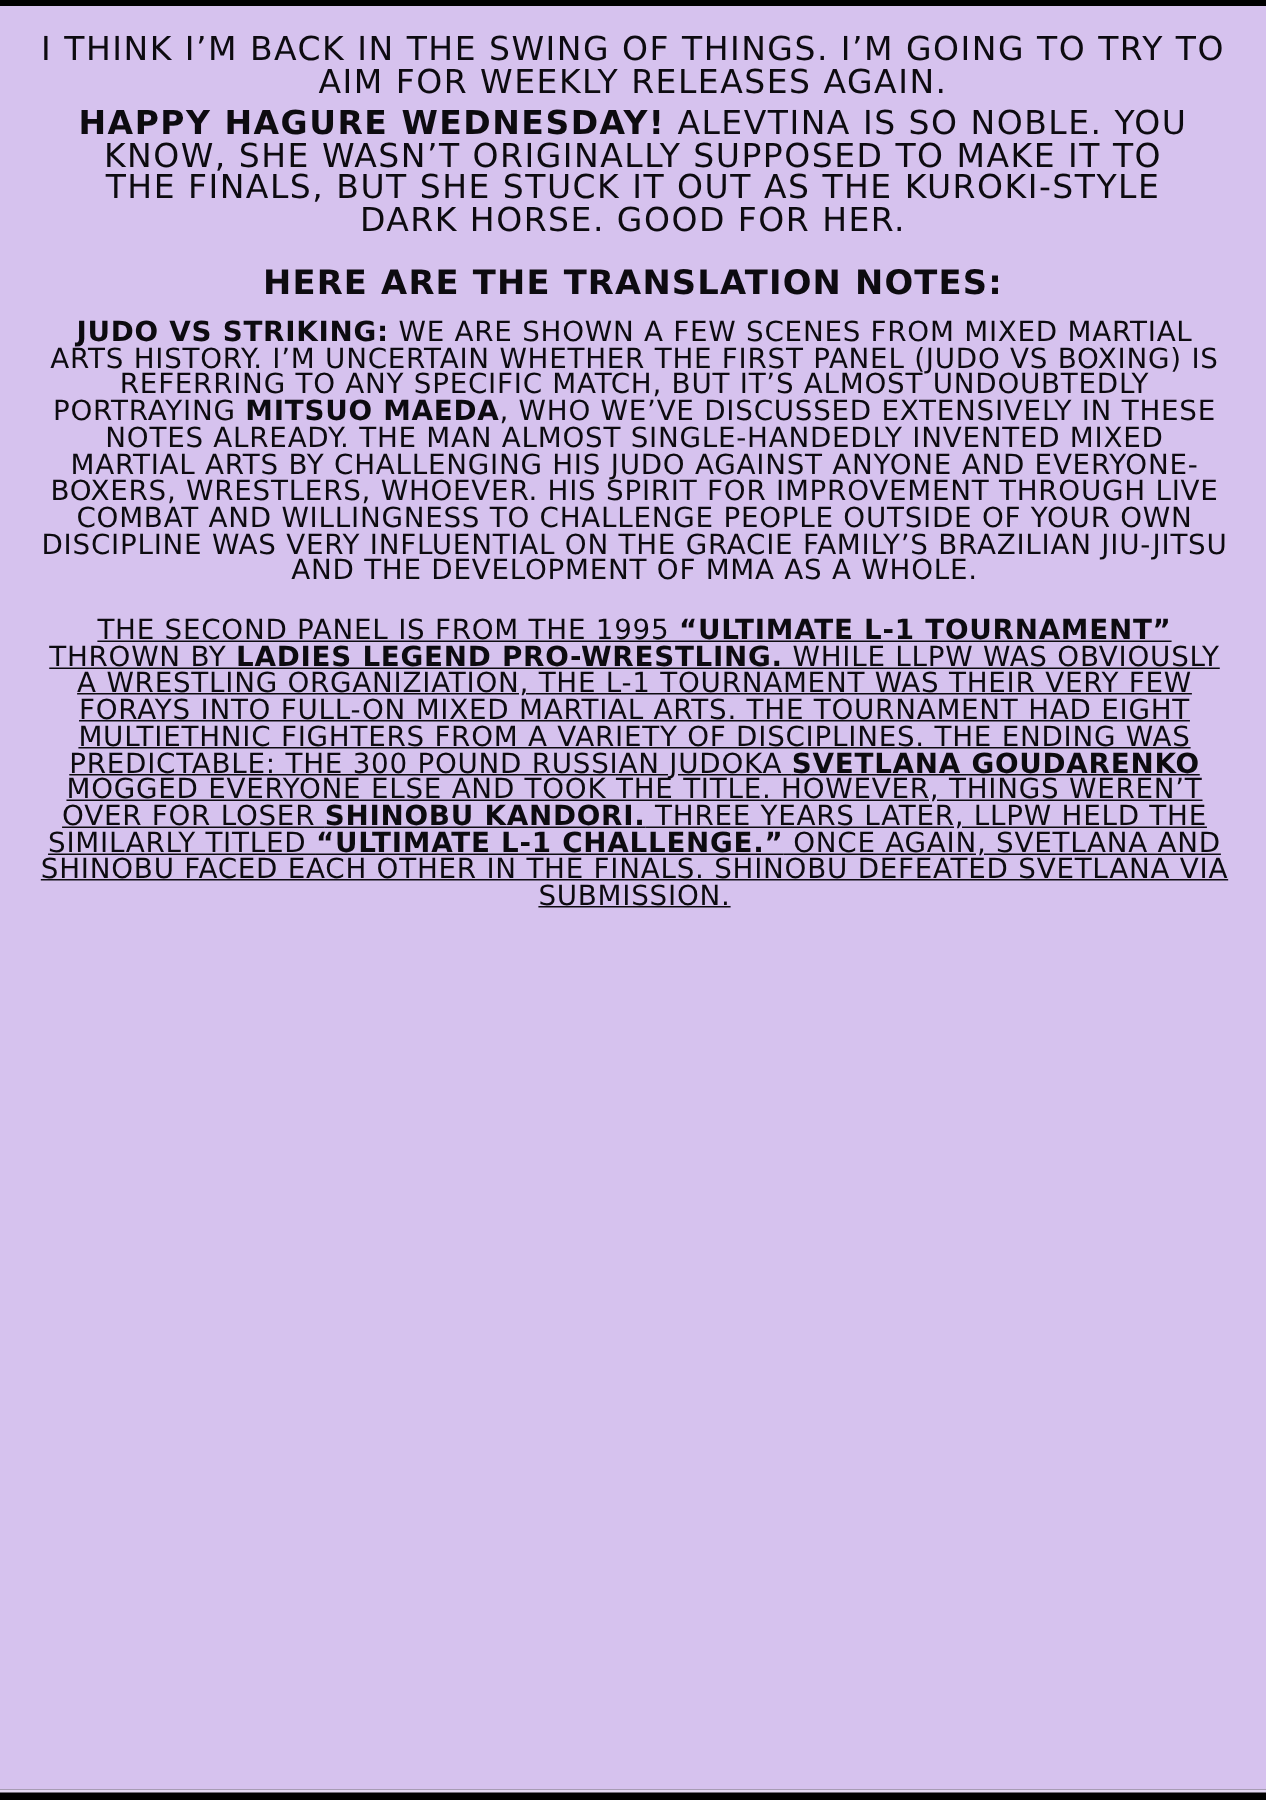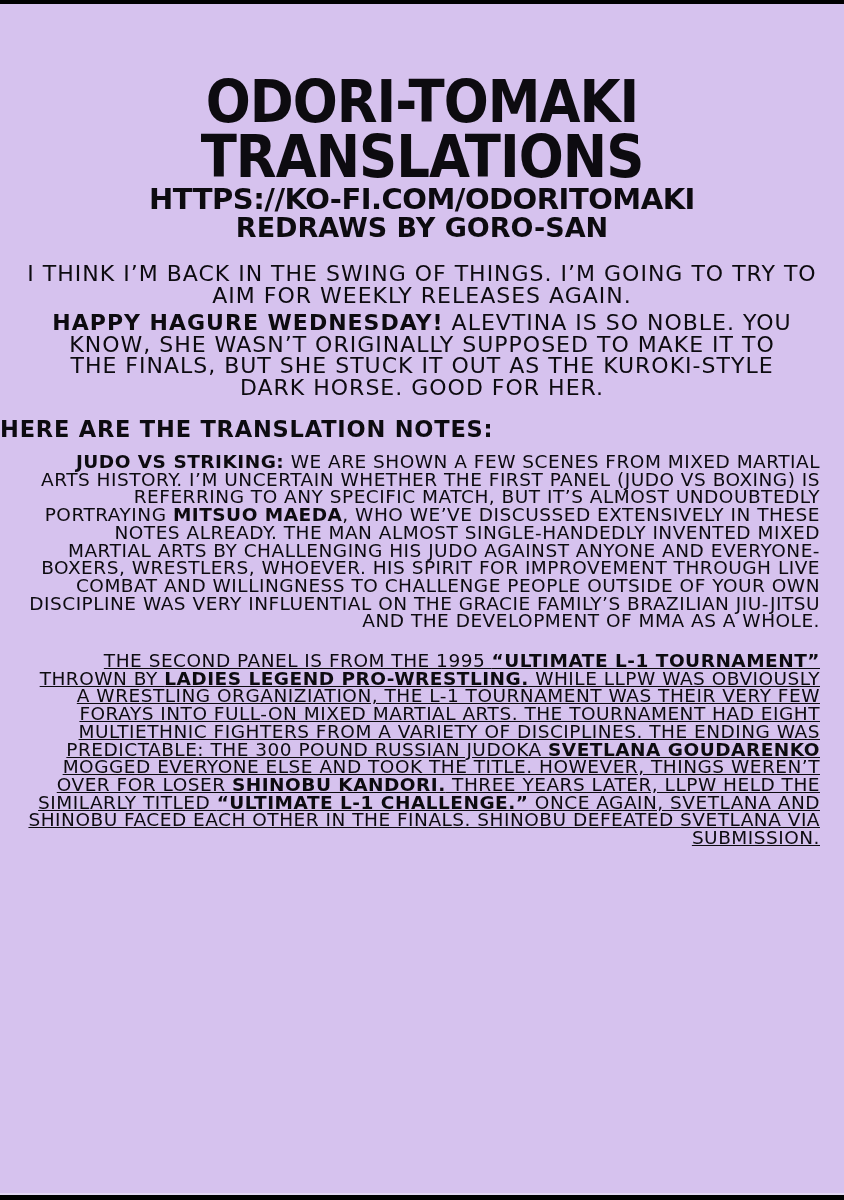--- a/index.html
+++ b/index.html
@@ -62,52 +62,45 @@
     margin: 0 auto;
     text-align: center;
     font-size: 22px;
     line-height: 21.5px;
     letter-spacing: 1px;
   }
   .intro-p1 { width: 760px; margin-top: 6px; }
   .intro-p2 { width: 806px; margin-top: 23px; }
   .notes-heading {
     margin: 20px auto 0;
+    text-align: center;
     font-size: 22.5px;
     line-height: 22px;
     font-weight: bold;
     letter-spacing: 0.8px;
   }
   .note {
     width: 794px;
     margin: 0 0 0 26px;
-    text-align: right;
+    text-align: center;
     font-size: 18.5px;
     line-height: 17.7px;
     letter-spacing: 0.5px;
   }
   .note-judo { margin-top: 13px; }
   .note-llpw { margin-top: 22px; text-decoration: underline; }
   .b { font-weight: bold; }
   p, h1, h2 { padding: 0; }
 </style>
 </head>
 <body>
 
 <div class="page">
   <div class="edge-bar-top"></div>
 
-  <header class="header">
-    <h1 class="title">
-      <span class="title-line">ODORI-TOMAKI</span>
-      <span class="title-line">TRANSLATIONS</span>
-    </h1>
-    <div class="kofi-url">HTTPS://KO-FI.COM/ODORITOMAKI</div>
-    <div class="redraw-credit">REDRAWS BY GORO-SAN</div>
-  </header>
 
   <main>
     <p class="intro intro-p2">I THINK I’M BACK IN THE SWING OF THINGS. I’M GOING TO TRY TO AIM FOR WEEKLY RELEASES AGAIN.</p>
     <p class="intro intro-p1"><span class="b">HAPPY HAGURE WEDNESDAY!</span><span> ALEVTINA IS SO NOBLE. YOU KNOW, SHE WASN’T ORIGINALLY SUPPOSED TO MAKE IT TO THE FINALS, BUT SHE STUCK IT OUT AS THE KUROKI-STYLE DARK HORSE. GOOD FOR HER.</span></p>
     <h2 class="notes-heading">HERE ARE THE TRANSLATION NOTES:</h2>
     <p class="note note-judo"><span class="b">JUDO VS STRIKING:</span><span> WE ARE SHOWN A FEW SCENES FROM MIXED MARTIAL ARTS HISTORY. I’M UNCERTAIN WHETHER THE FIRST PANEL (JUDO VS BOXING) IS REFERRING TO ANY SPECIFIC MATCH, BUT IT’S ALMOST UNDOUBTEDLY PORTRAYING </span><span class="b">MITSUO MAEDA</span><span>, WHO WE’VE DISCUSSED EXTENSIVELY IN THESE NOTES ALREADY. THE MAN ALMOST SINGLE-HANDEDLY INVENTED MIXED MARTIAL ARTS BY CHALLENGING HIS JUDO AGAINST ANYONE AND EVERYONE- BOXERS, WRESTLERS, WHOEVER. HIS SPIRIT FOR IMPROVEMENT THROUGH LIVE COMBAT AND WILLINGNESS TO CHALLENGE PEOPLE OUTSIDE OF YOUR OWN DISCIPLINE WAS VERY INFLUENTIAL ON THE GRACIE FAMILY’S BRAZILIAN JIU-JITSU AND THE DEVELOPMENT OF MMA AS A WHOLE.</span></p>
     <p class="note note-llpw"><span>THE SECOND PANEL IS FROM THE 1995 </span><span class="b">“ULTIMATE L-1 TOURNAMENT”</span><span> THROWN BY </span><span class="b">LADIES LEGEND PRO-WRESTLING.</span><span> WHILE LLPW WAS OBVIOUSLY A WRESTLING ORGANIZIATION, THE L-1 TOURNAMENT WAS THEIR VERY FEW FORAYS INTO FULL-ON MIXED MARTIAL ARTS. THE TOURNAMENT HAD EIGHT MULTIETHNIC FIGHTERS FROM A VARIETY OF DISCIPLINES. THE ENDING WAS PREDICTABLE: THE 300 POUND RUSSIAN JUDOKA </span><span class="b">SVETLANA GOUDARENKO</span><span> MOGGED EVERYONE ELSE AND TOOK THE TITLE. HOWEVER, THINGS WEREN’T OVER FOR LOSER </span><span class="b">SHINOBU KANDORI.</span><span> THREE YEARS LATER, LLPW HELD THE SIMILARLY TITLED </span><span class="b">“ULTIMATE L-1 CHALLENGE.”</span><span> ONCE AGAIN, SVETLANA AND SHINOBU FACED EACH OTHER IN THE FINALS. SHINOBU DEFEATED SVETLANA VIA SUBMISSION.</span></p>
   </main>
 
   <div class="edge-bar-bottom"></div>

